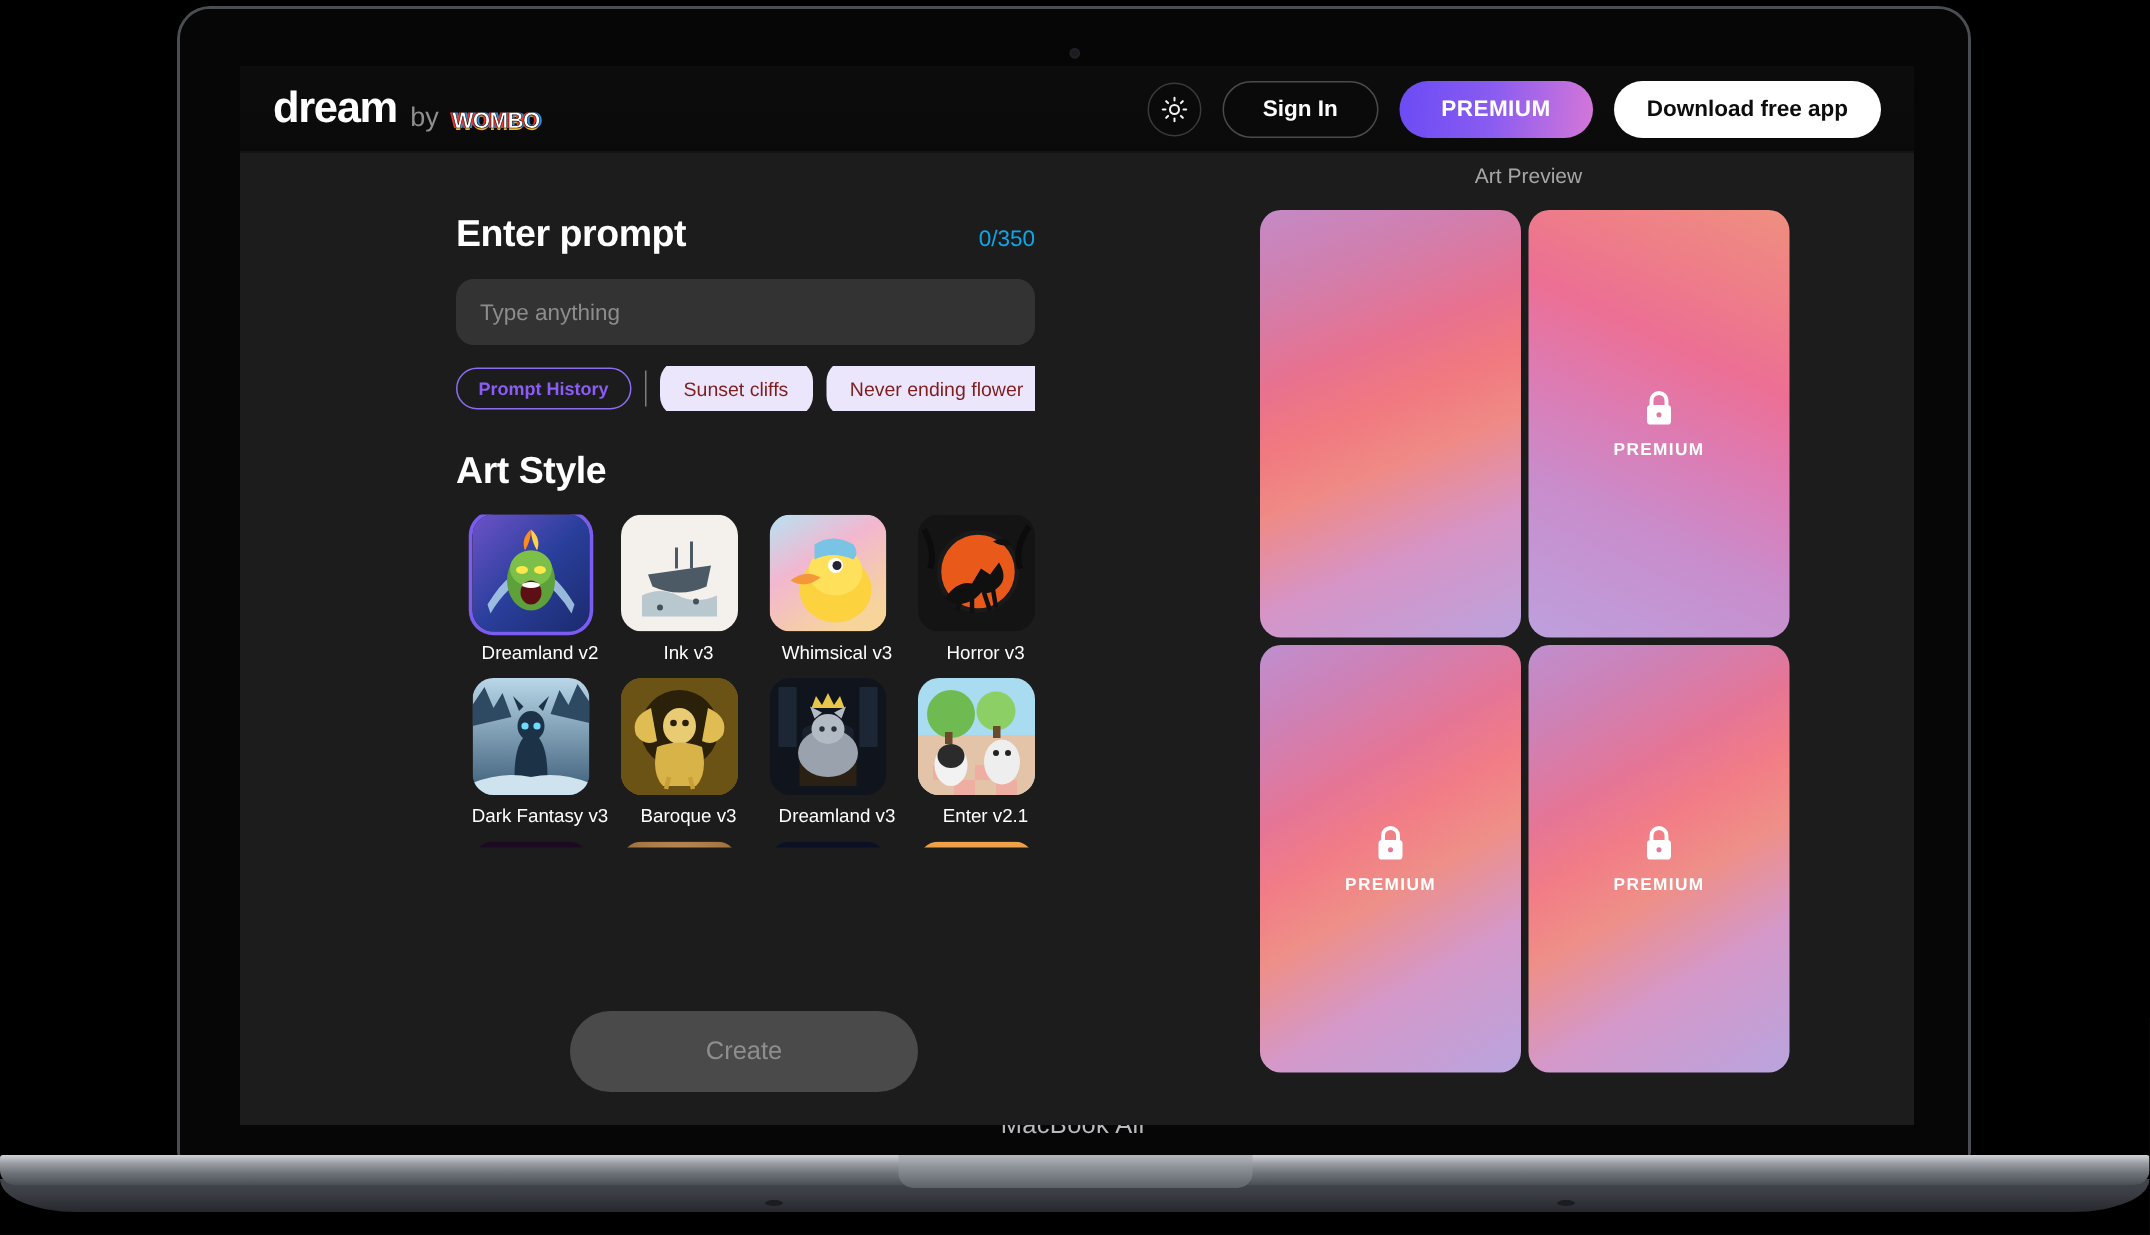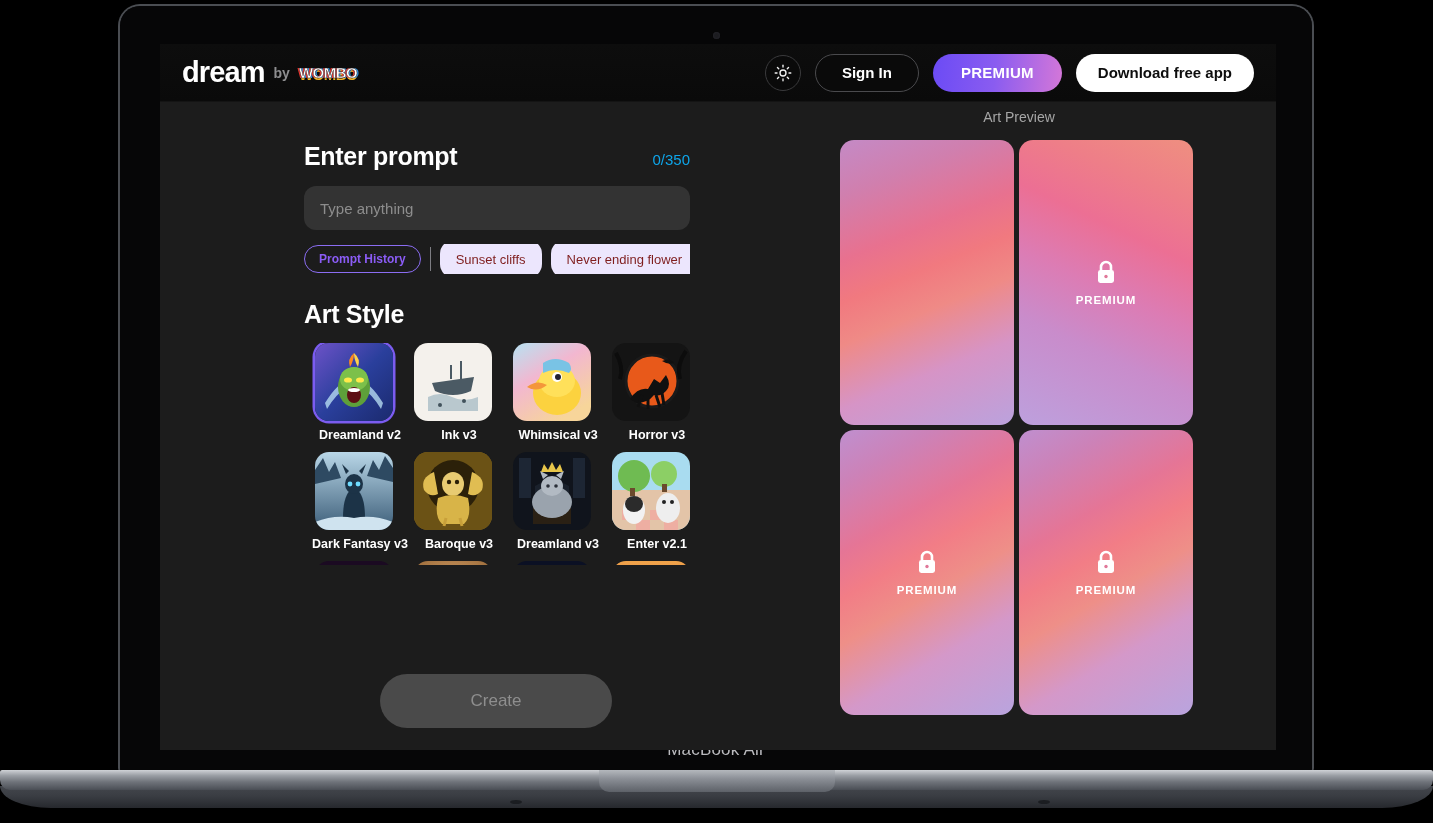--- a/index.html
+++ b/index.html
@@ -99,26 +99,26 @@
 
   
   #app-header {
     position: relative;
     height: 58px;
     background: linear-gradient(180deg,#0d0d0d 0%, #0a0a0a 100%);
     display: flex; align-items: center;
     padding: 0 22px 0 22px;
     border-bottom: 1px solid #141414;
   }
-  #brand { display: flex; align-items: center; gap: 9px; }
+  #brand { display: flex; align-items: flex-end; gap: 9px; }
   #brand-dream {
     color: #fff; font-size: 29px; font-weight: 700;
     letter-spacing: -0.9px;
   }
-  #brand-by { color: #8e8e90; font-size: 14px; font-weight: 700; }
+  #brand-by { color: #8e8e90; font-size: 18px; font-weight: 400; }
   #brand-wombo {
     font-size: 15px; font-weight: 800; letter-spacing: -0.5px;
     color: #fff;
     text-shadow:
       -1.5px 0 0 #e8342e,
       1.5px 0 0 #2f8bd6,
       0 1.5px 0 #f0b429;
     -webkit-text-stroke: 0.4px #111;
   }
 
@@ -247,21 +247,21 @@
     width: 78px; height: 78px;
     border-radius: 14px;
     overflow: hidden;
     position: relative;
   }
   .style-cell.selected .style-thumb {
     box-shadow: 0 0 0 2.5px #7b5cf0;
   }
   .style-label {
     margin-top: 7px;
-    color: #fff; font-size: 12.5px; font-weight: 700;
+    color: #fff; font-size: 12.5px; font-weight: 400;
     white-space: nowrap;
     margin-left: 13px;
   }
 
   
   #create-wrap {
     position: absolute;
     left: 144px; top: 572px;
     width: 386px;
   }

